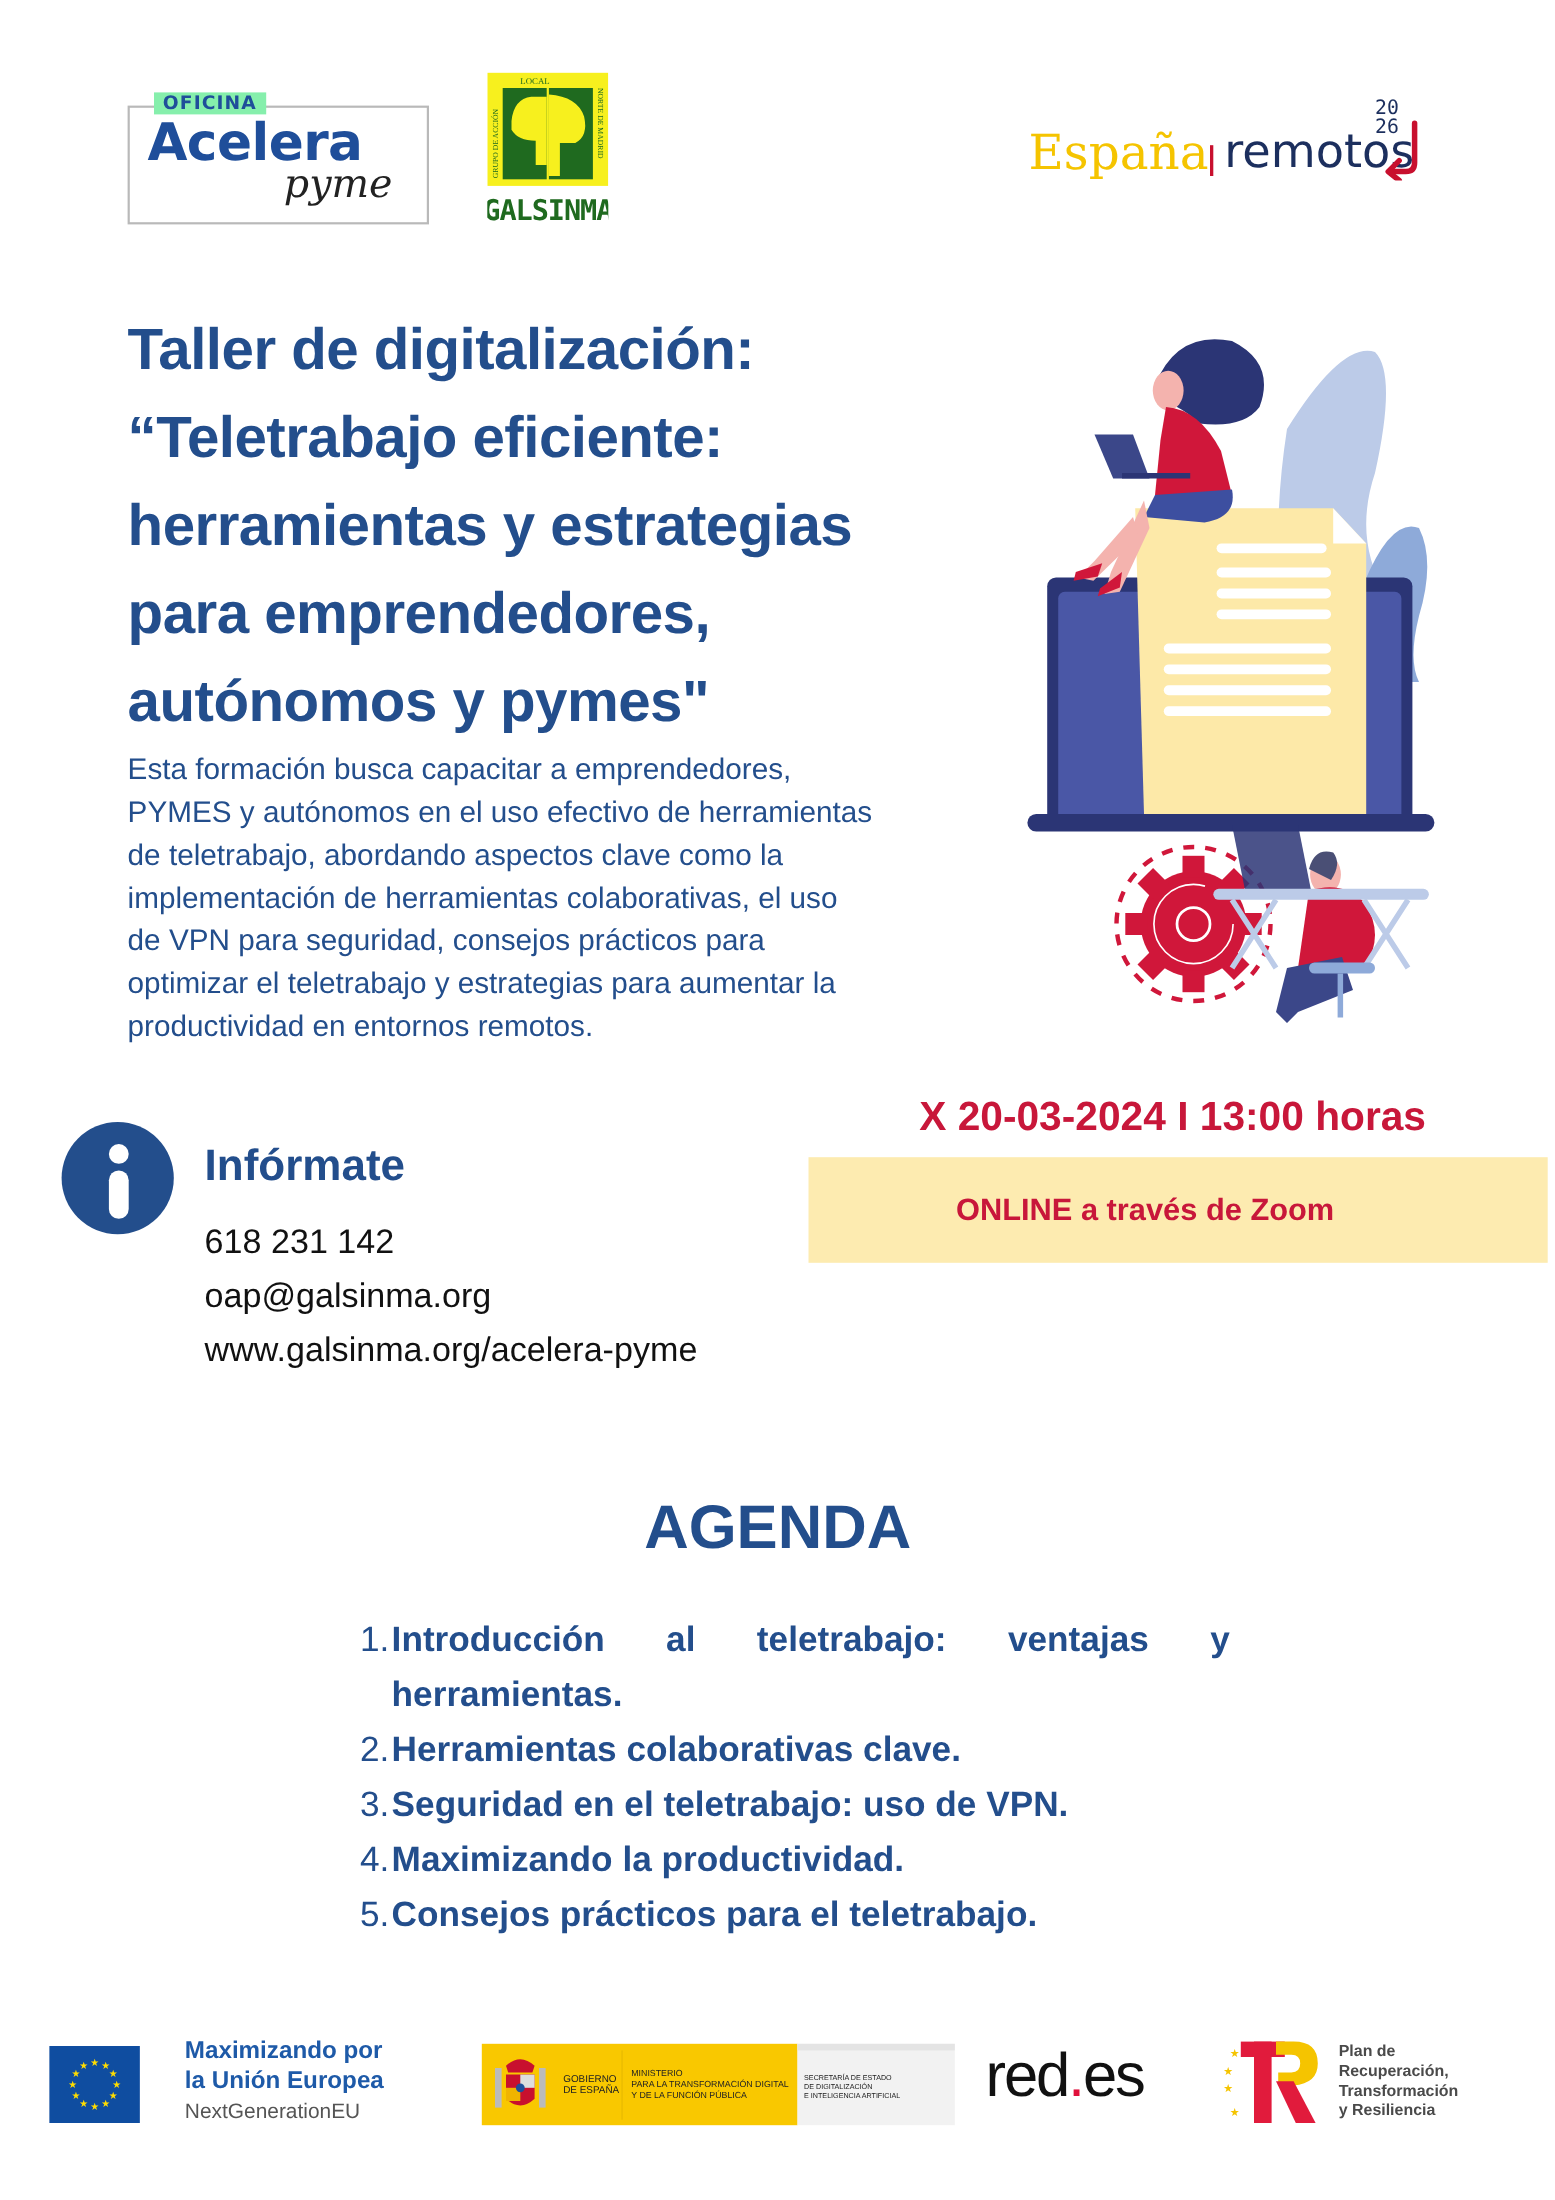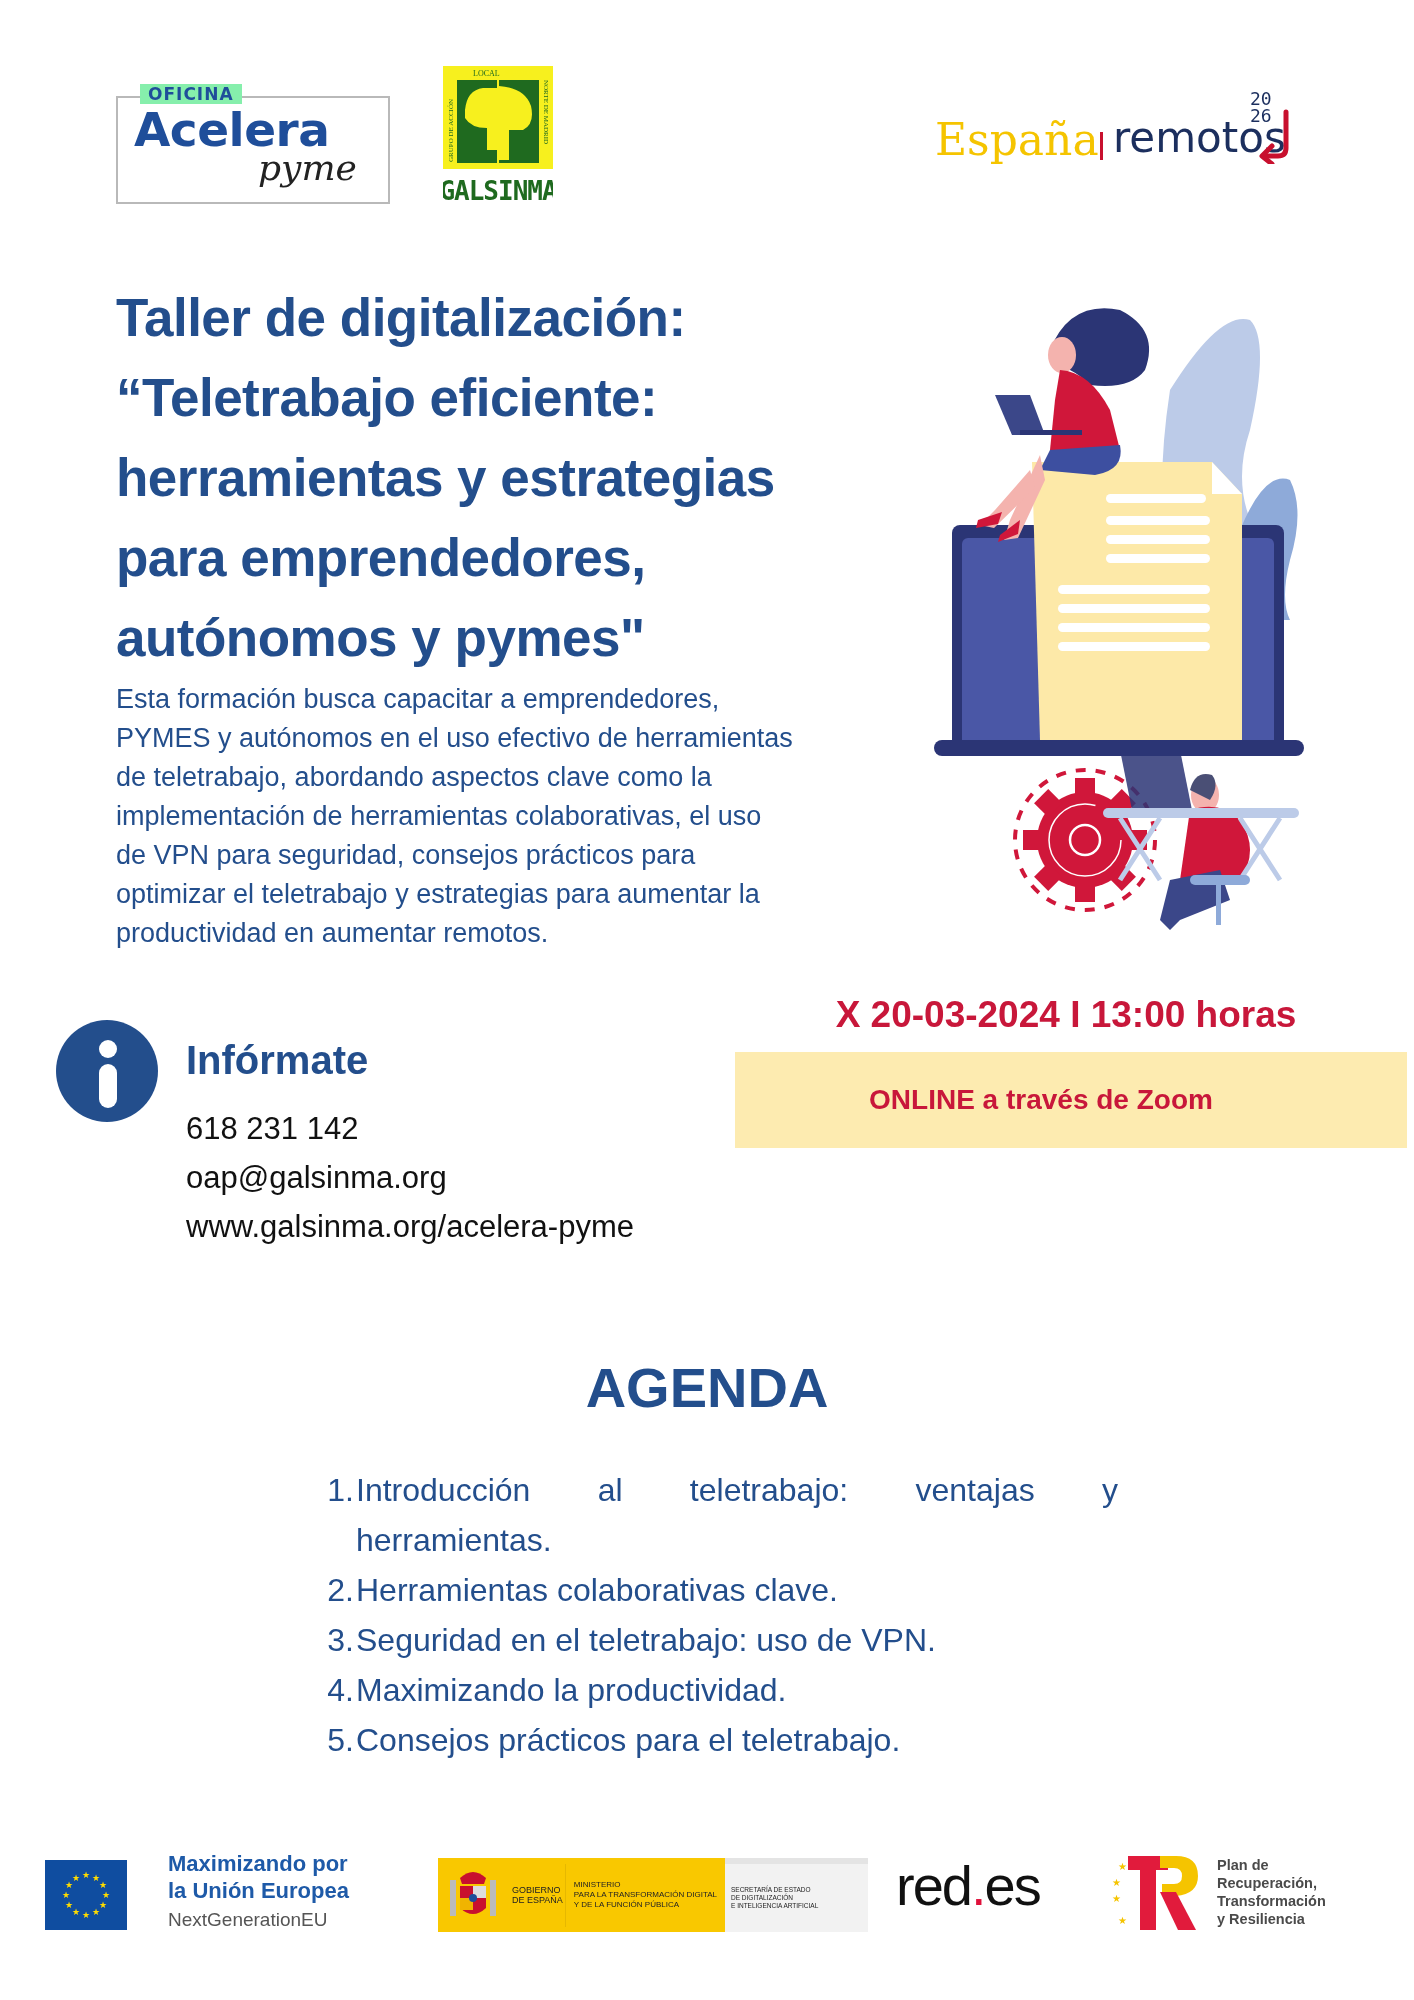--- a/index.html
+++ b/index.html
@@ -44,21 +44,21 @@
   
   .date { left: 736px; top: 996px; width: 660px; text-align: center; color: #c8173a; font-family: "Liberation Sans", sans-serif; font-weight: bold; font-size: 37px; line-height: 1; }
   .online-box { left: 735px; top: 1052px; width: 672px; height: 96px; background: #fdebb0; display: flex; align-items: center; justify-content: center; }
   .online-text { color: #c8173a; font-family: "Liberation Sans", sans-serif; font-weight: bold; font-size: 28px; margin-left: -60px; }
 
   
   .agenda-title { left: 0; top: 1360px; width: 1414px; text-align: center; color: #234e8c; font-family: "Liberation Sans", sans-serif; font-weight: bold; font-size: 56px; line-height: 1; padding-left: 0; }
   .agenda-list { left: 318px; top: 1465px; width: 800px; color: #234e8c; font-family: "Liberation Sans", sans-serif; font-size: 32px; line-height: 50px; }
   .agenda-item { display: flex; }
   .agenda-num { width: 36px; text-align: right; font-weight: normal; color: #234e8c; flex: 0 0 36px; }
-  .agenda-text { font-weight: normal; padding-left: 2px; flex: 1; }
+  .agenda-text { font-weight: bold; padding-left: 2px; flex: 1; }
   .agenda-item.justify .agenda-text { text-align: justify; text-align-last: left; width: 786px; }
   .agenda-item.justify .agenda-text .first { display: flex; justify-content: space-between; }
 
   
   .eu-flag { left: 45px; top: 1860px; width: 82px; height: 70px; background: #0f4da0; }
   .eu-text1 { left: 168px; top: 1850px; color: #1e5aa8; font-family: "Liberation Sans", sans-serif; font-weight: bold; font-size: 22px; line-height: 27px; }
   .eu-text2 { left: 168px; top: 1910px; color: #555; font-family: "Liberation Sans", sans-serif; font-size: 19px; line-height: 1; }
 
   .gob-block { left: 438px; top: 1858px; width: 430px; height: 74px; display: flex; }
   .gob-yellow { background: #f9c800; height: 74px; display: flex; align-items: center; }
@@ -115,21 +115,21 @@
   <div>autónomos y pymes"</div>
 </div>
 
 <div class="abs desc">
   <div>Esta formación busca capacitar a emprendedores,</div>
   <div>PYMES y autónomos en el uso efectivo de herramientas</div>
   <div>de teletrabajo, abordando aspectos clave como la</div>
   <div>implementación de herramientas colaborativas, el uso</div>
   <div>de VPN para seguridad, consejos prácticos para</div>
   <div>optimizar el teletrabajo y estrategias para aumentar la</div>
-  <div>productividad en aumentar remotos.</div>
+  <div>productividad en entornos remotos.</div>
 </div>
 
 <svg class="abs illus" viewBox="0 0 400 660">
 
   <path d="M250 110 Q300 30 330 40 Q350 60 330 150 Q310 210 340 260 L330 330 L260 330 Q230 240 250 110 Z" fill="#bccbe8"></path>
   <path d="M320 250 Q345 190 370 200 Q385 230 370 280 Q360 320 370 340 L320 340 Z" fill="#8eaad9"></path>
 
   <rect x="32" y="245" width="332" height="230" rx="8" fill="#2b3575"></rect>
   <rect x="42" y="258" width="312" height="210" rx="6" fill="#4a57a6"></rect>
   <rect x="14" y="460" width="370" height="16" rx="8" fill="#2b3575"></rect>

